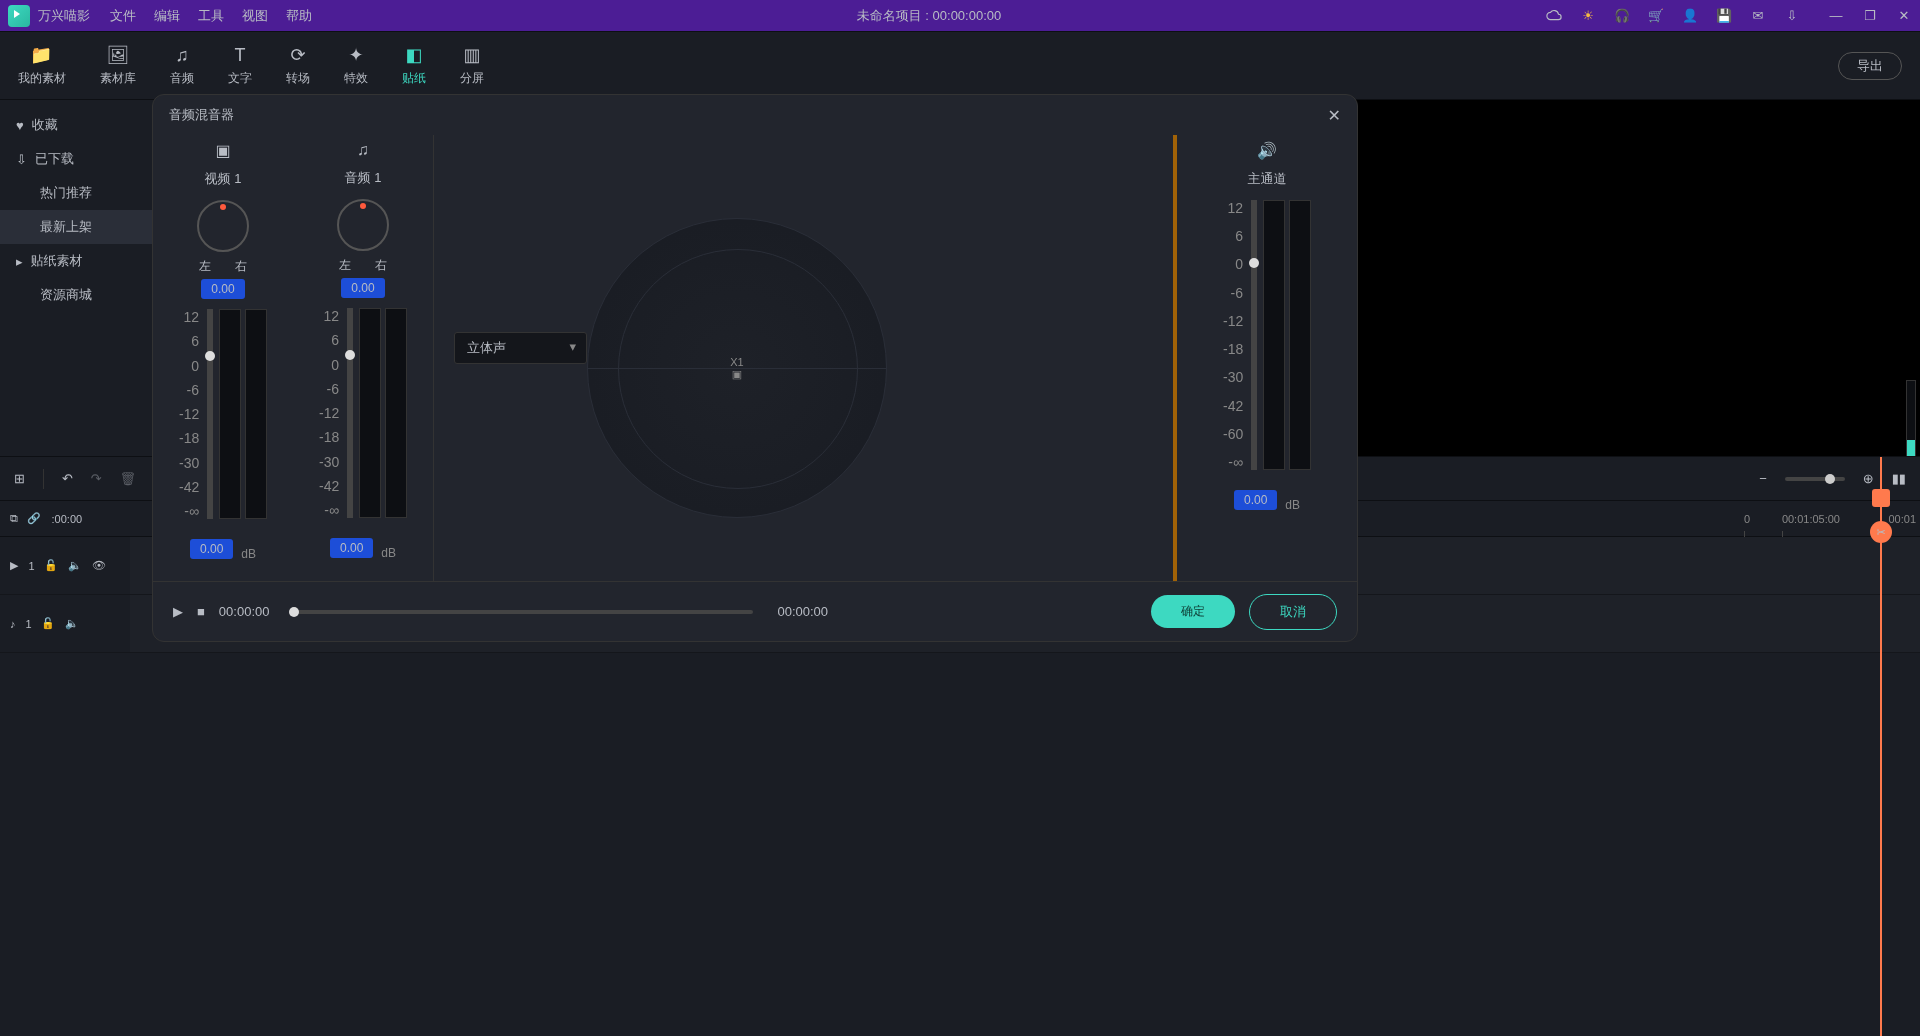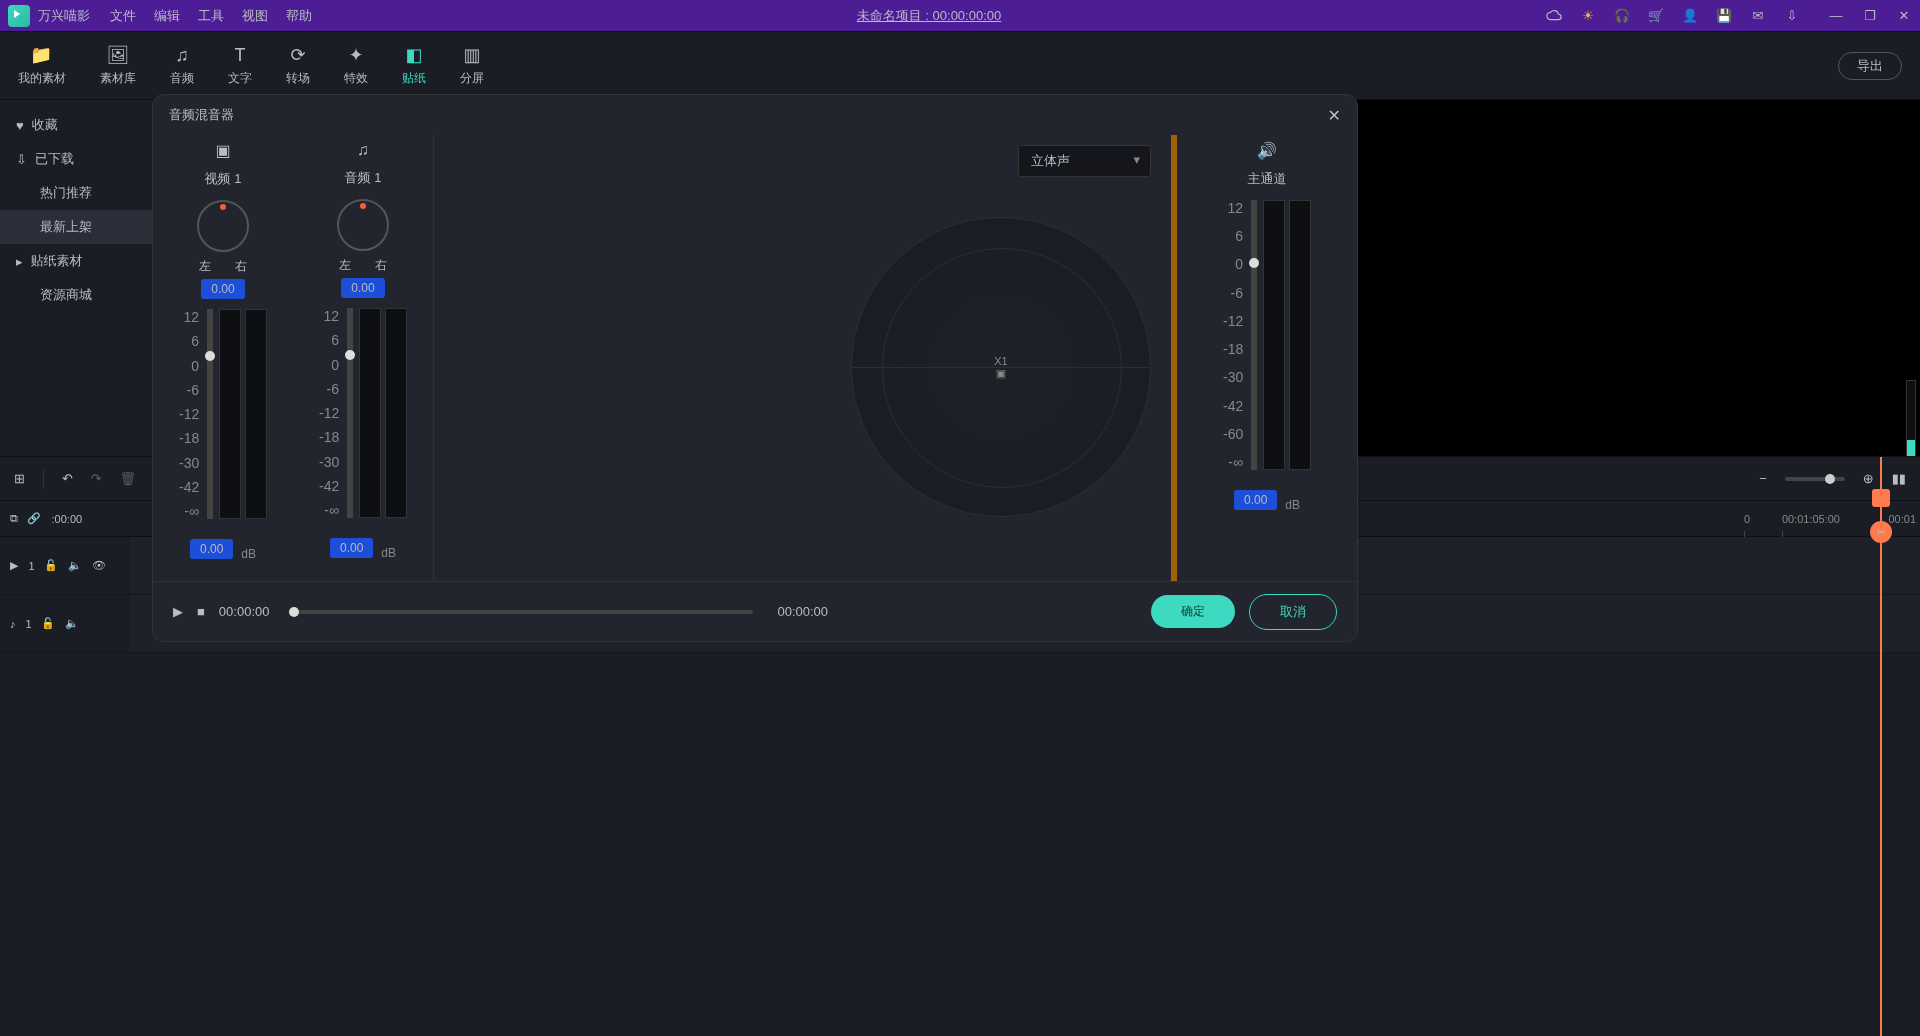--- a/index.html
+++ b/index.html
@@ -5,21 +5,21 @@
 * { margin: 0; padding: 0; box-sizing: border-box; font-family: "Microsoft YaHei", sans-serif; }
 body { background: #1a1d24; color: #b8bcc4; width: 1920px; height: 1036px; overflow: hidden; font-size: 13px; user-select: none; }
 
 
 .title-bar { height: 32px; background: #4c1d95; display: flex; align-items: center; padding: 0 8px; border-bottom: 1px solid #0d0f13; }
 .logo { width: 22px; height: 22px; background: linear-gradient(135deg, #3dd9c1, #2ab8a0); border-radius: 4px; margin-right: 8px; position: relative; }
 .logo::after { content: ''; position: absolute; left: 6px; top: 5px; border-left: 6px solid #fff; border-top: 4px solid transparent; border-bottom: 4px solid transparent; }
 .app-name { font-weight: 500; margin-right: 20px; }
 .menu-bar { display: flex; gap: 18px; }
 .menu-item { cursor: pointer; }
-.title-center { flex: 1; text-align: center; text-decoration: underline; }
+.title-center { flex: 1; text-align: center; }
 .title-right { display: flex; align-items: center; gap: 18px; }
 .title-icon { width: 16px; height: 16px; cursor: pointer; display: flex; align-items: center; justify-content: center; }
 .win-controls { display: flex; gap: 18px; margin-left: 10px; }
 
 
 .toolbar { height: 68px; background: #1a1d24; display: flex; align-items: center; padding: 0 18px; gap: 34px; border-bottom: 1px solid #0d0f13; }
 .tool-item { display: flex; flex-direction: column; align-items: center; gap: 4px; cursor: pointer; color: #b8bcc4; }
 .tool-item.active { color: #3dd9c1; }
 .tool-icon { font-size: 18px; height: 22px; display: flex; align-items: center; }
 .tool-label { font-size: 12px; }
@@ -79,21 +79,21 @@
 .val-box { background: #1d4ed8; padding: 3px 10px; border-radius: 3px; font-size: 12px; margin-bottom: 10px; }
 .fader-wrap { display: flex; align-items: flex-start; gap: 6px; height: 220px; }
 .fader-scale { display: flex; flex-direction: column; justify-content: space-between; height: 210px; text-align: right; font-size: 14px; color: #888; width: 20px; }
 .fader-bars { display: flex; gap: 4px; height: 210px; }
 .fader-bar { width: 22px; background: #0d0f13; border: 1px solid #333; }
 .fader-slider { width: 6px; height: 210px; background: #444; position: relative; margin-left: 2px; }
 .fader-handle { position: absolute; width: 10px; height: 10px; background: #ddd; border-radius: 50%; left: -2px; top: 42px; }
 .db-row { display: flex; align-items: center; gap: 8px; margin-top: 10px; }
 .db-unit { font-size: 12px; color: #888; }
 
-.mixer-mid { flex: 1; border-left: 1px solid #333; border-right: 6px solid #a16207; padding: 10px 20px; display: flex; flex-direction: column; align-items: flex-end; }
+.mixer-mid { flex: 1; border-left: 1px solid #333; border-right: 4px solid #a16207; padding: 10px 20px; display: flex; flex-direction: row; align-items: center; }
 .stereo-select { background: #14161b; border: 1px solid #333; padding: 6px 80px 6px 12px; border-radius: 3px; position: relative; font-size: 13px; margin-bottom: 20px; }
 .stereo-select::after { content: '▾'; position: absolute; right: 10px; top: 6px; color: #888; }
 .surround { width: 300px; height: 300px; border: 1px solid #2a2e38; border-radius: 50%; background: radial-gradient(circle, #1e2128 0%, #1a1d24 70%); position: relative; margin-top: 20px; }
 .surround-inner { position: absolute; top: 30px; left: 30px; width: 240px; height: 240px; border: 1px solid #2a2e38; border-radius: 50%; }
 .surround-center { position: absolute; top: 50%; left: 50%; transform: translate(-50%, -50%); font-size: 11px; color: #888; text-align: center; }
 .surround-hline { position: absolute; top: 50%; left: 0; width: 100%; height: 1px; background: #2a2e38; }
 
 .mixer-right { width: 180px; padding: 0 20px; display: flex; flex-direction: column; align-items: center; }
 .mixer-right .fader-scale { height: 270px; }
 .mixer-right .fader-bars { height: 270px; }

